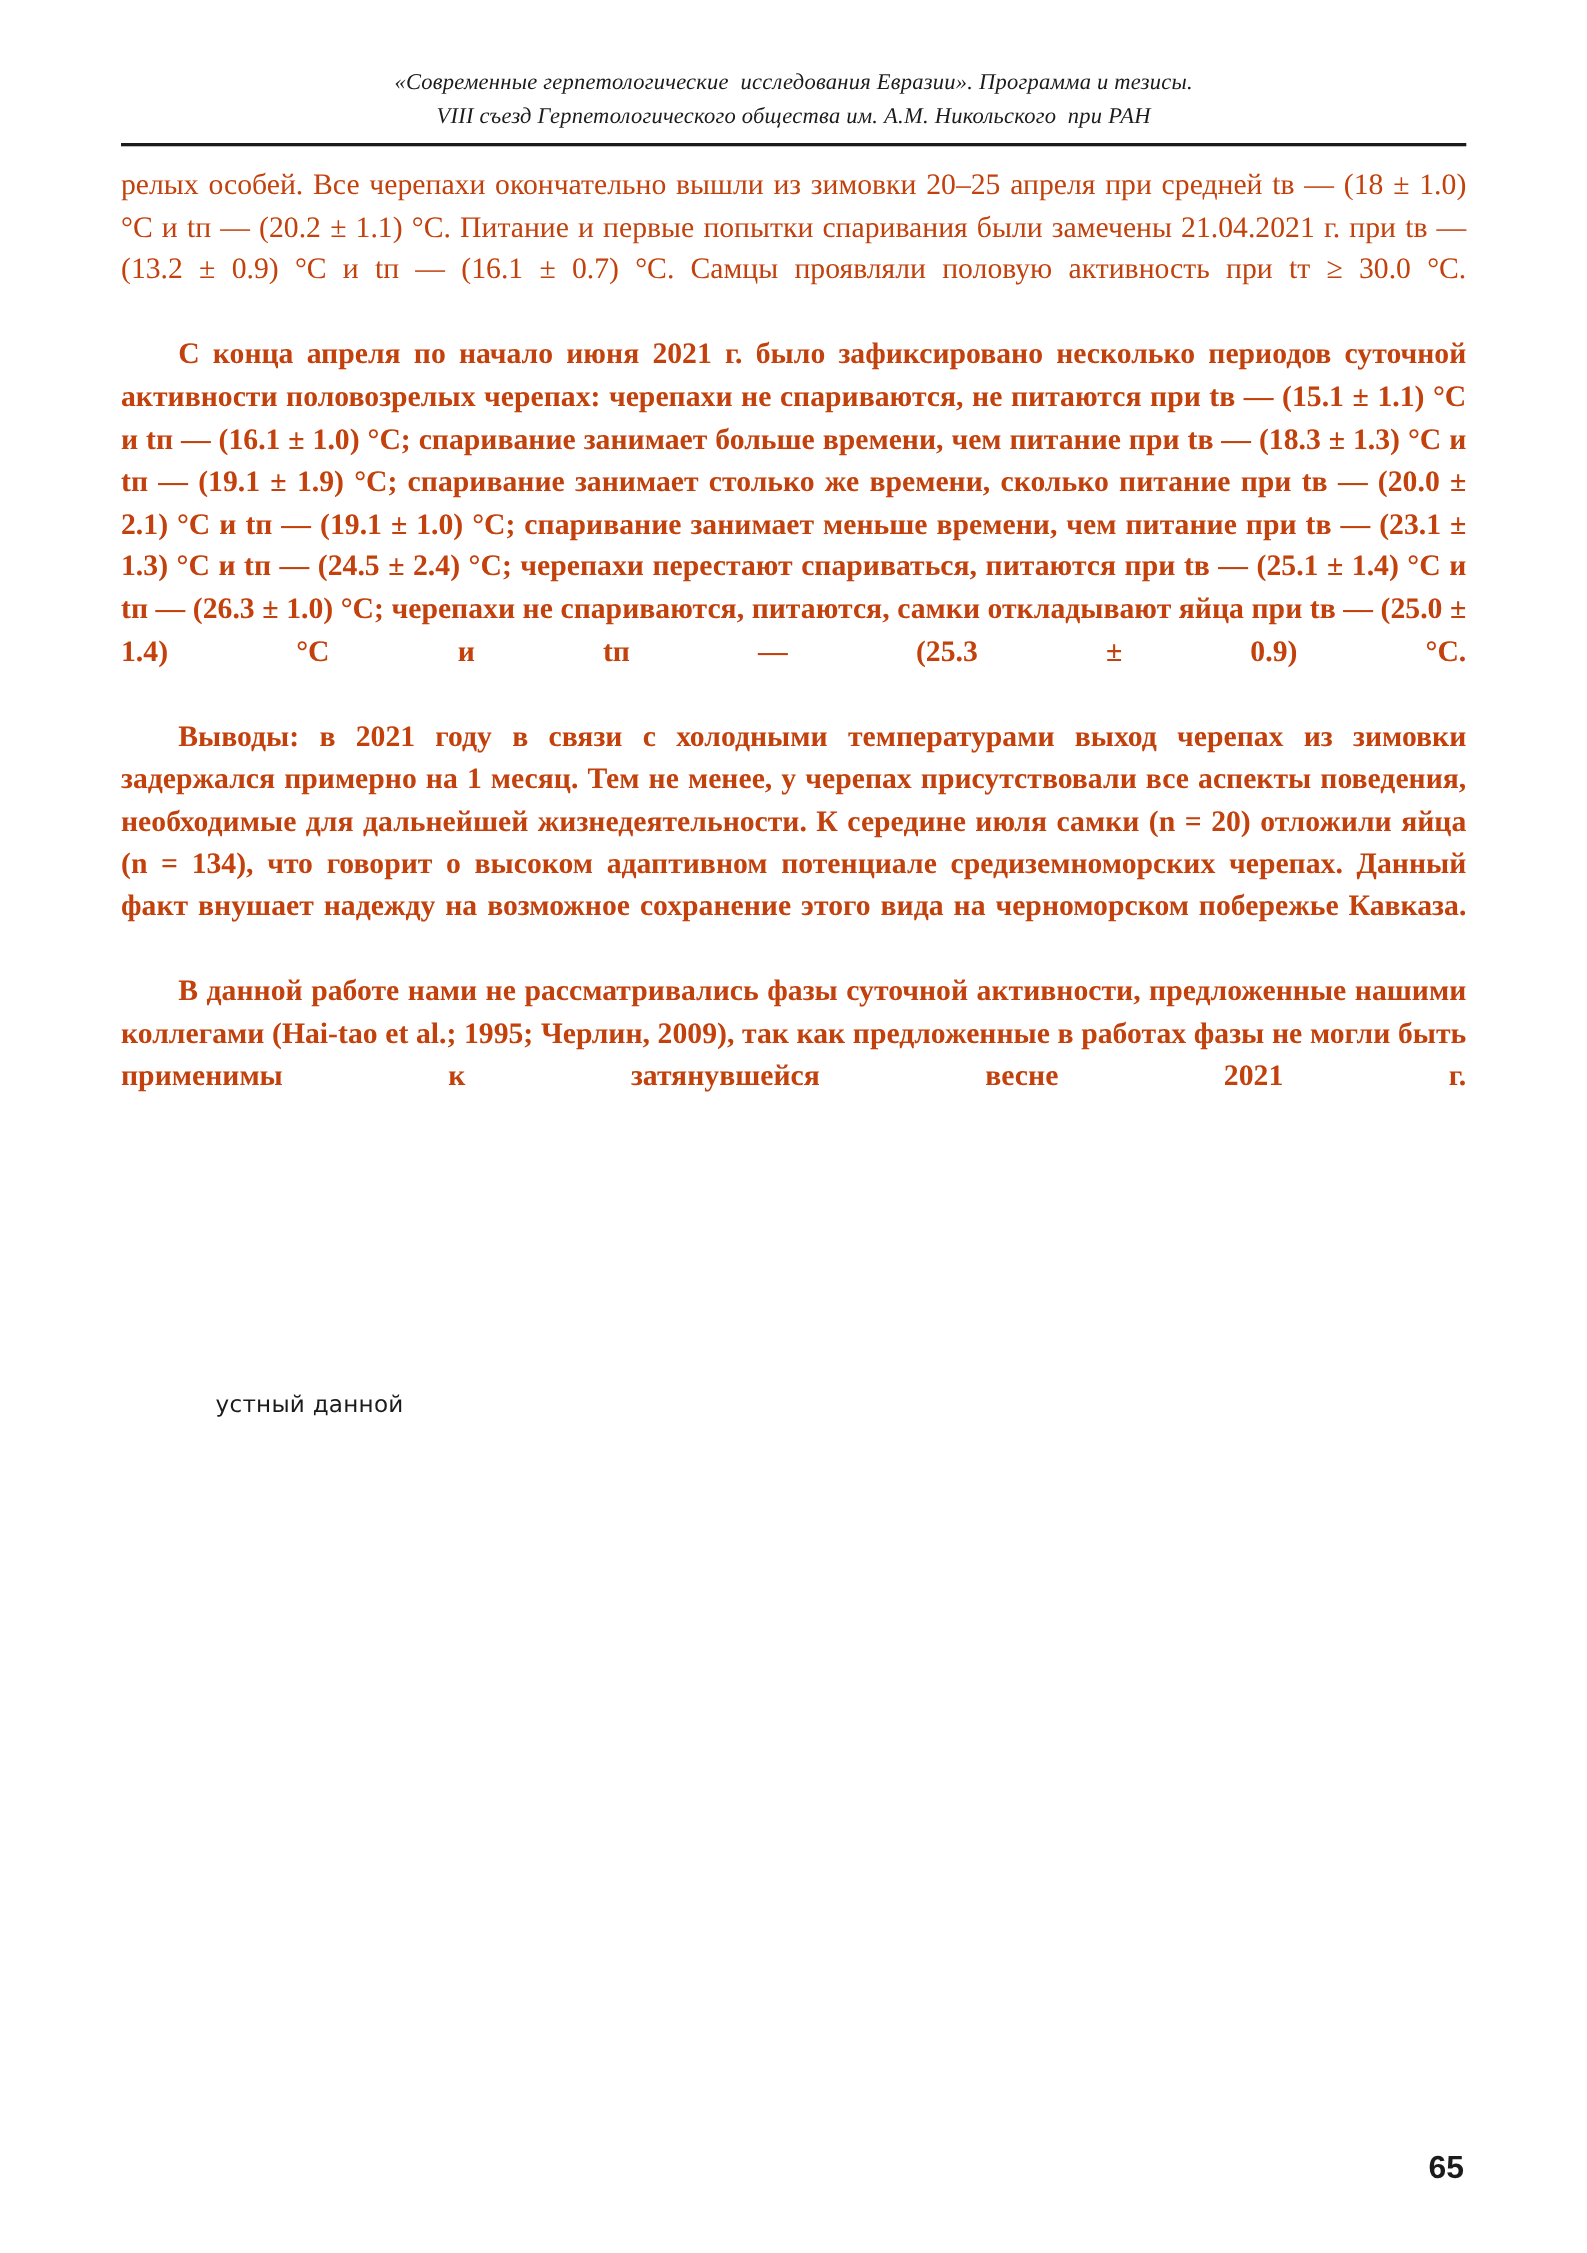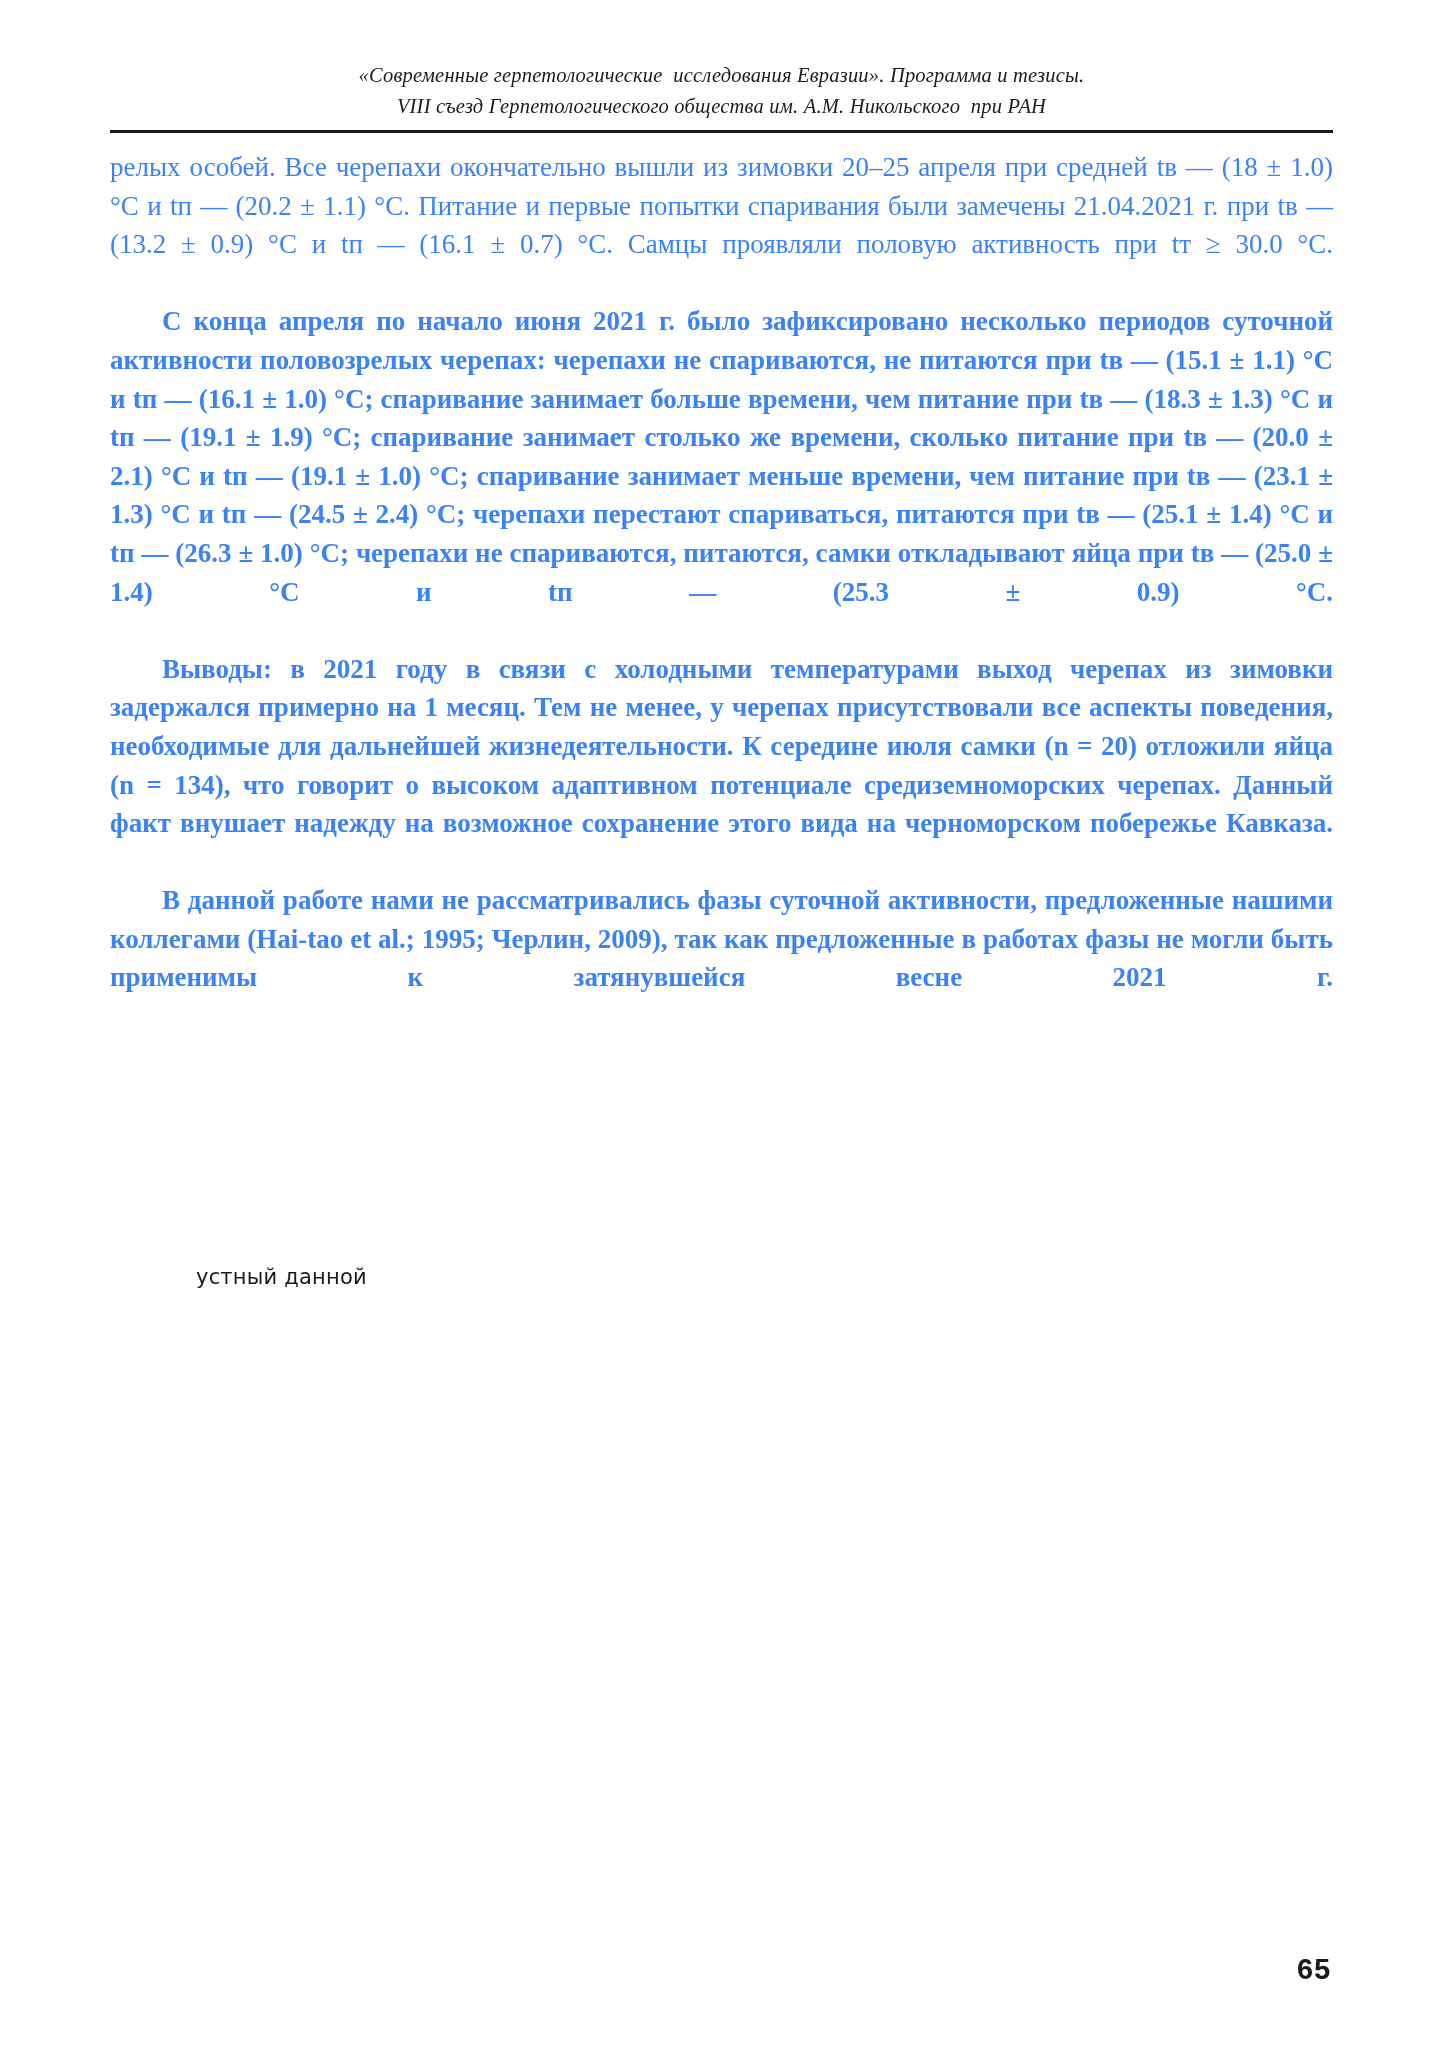--- a/index.html
+++ b/index.html
@@ -62,21 +62,21 @@
     top: 148px;
     width: 1223px;
   }
 
   p.para {
     margin: 0;
     font-size: 27px;
     line-height: 38.6px;
     text-align: justify;
     text-justify: inter-word;
-    color: #3b82f6;
+    color: #c2410c;
     hyphens: manual;
   }
   p.para.indent {
     text-indent: 52px;
   }
   p.para + p.para {
     margin-top: 0px;
     font-weight: bold;
   }
 
@@ -97,21 +97,21 @@
     line-height: 28px;
     color: #1b1b1b;
     letter-spacing: 0.2px;
   }
 
   
   .folio {
     position: absolute;
     right: 112px;
     bottom: 60px;
-    font-family: Liberation Mono, monospace;
+    font-family: Liberation Sans, sans-serif;
     font-size: 29px;
     font-weight: bold;
     color: #1b1b1b;
   }
 </style>
 </head>
 <body>
 
 <div class="page">
 

